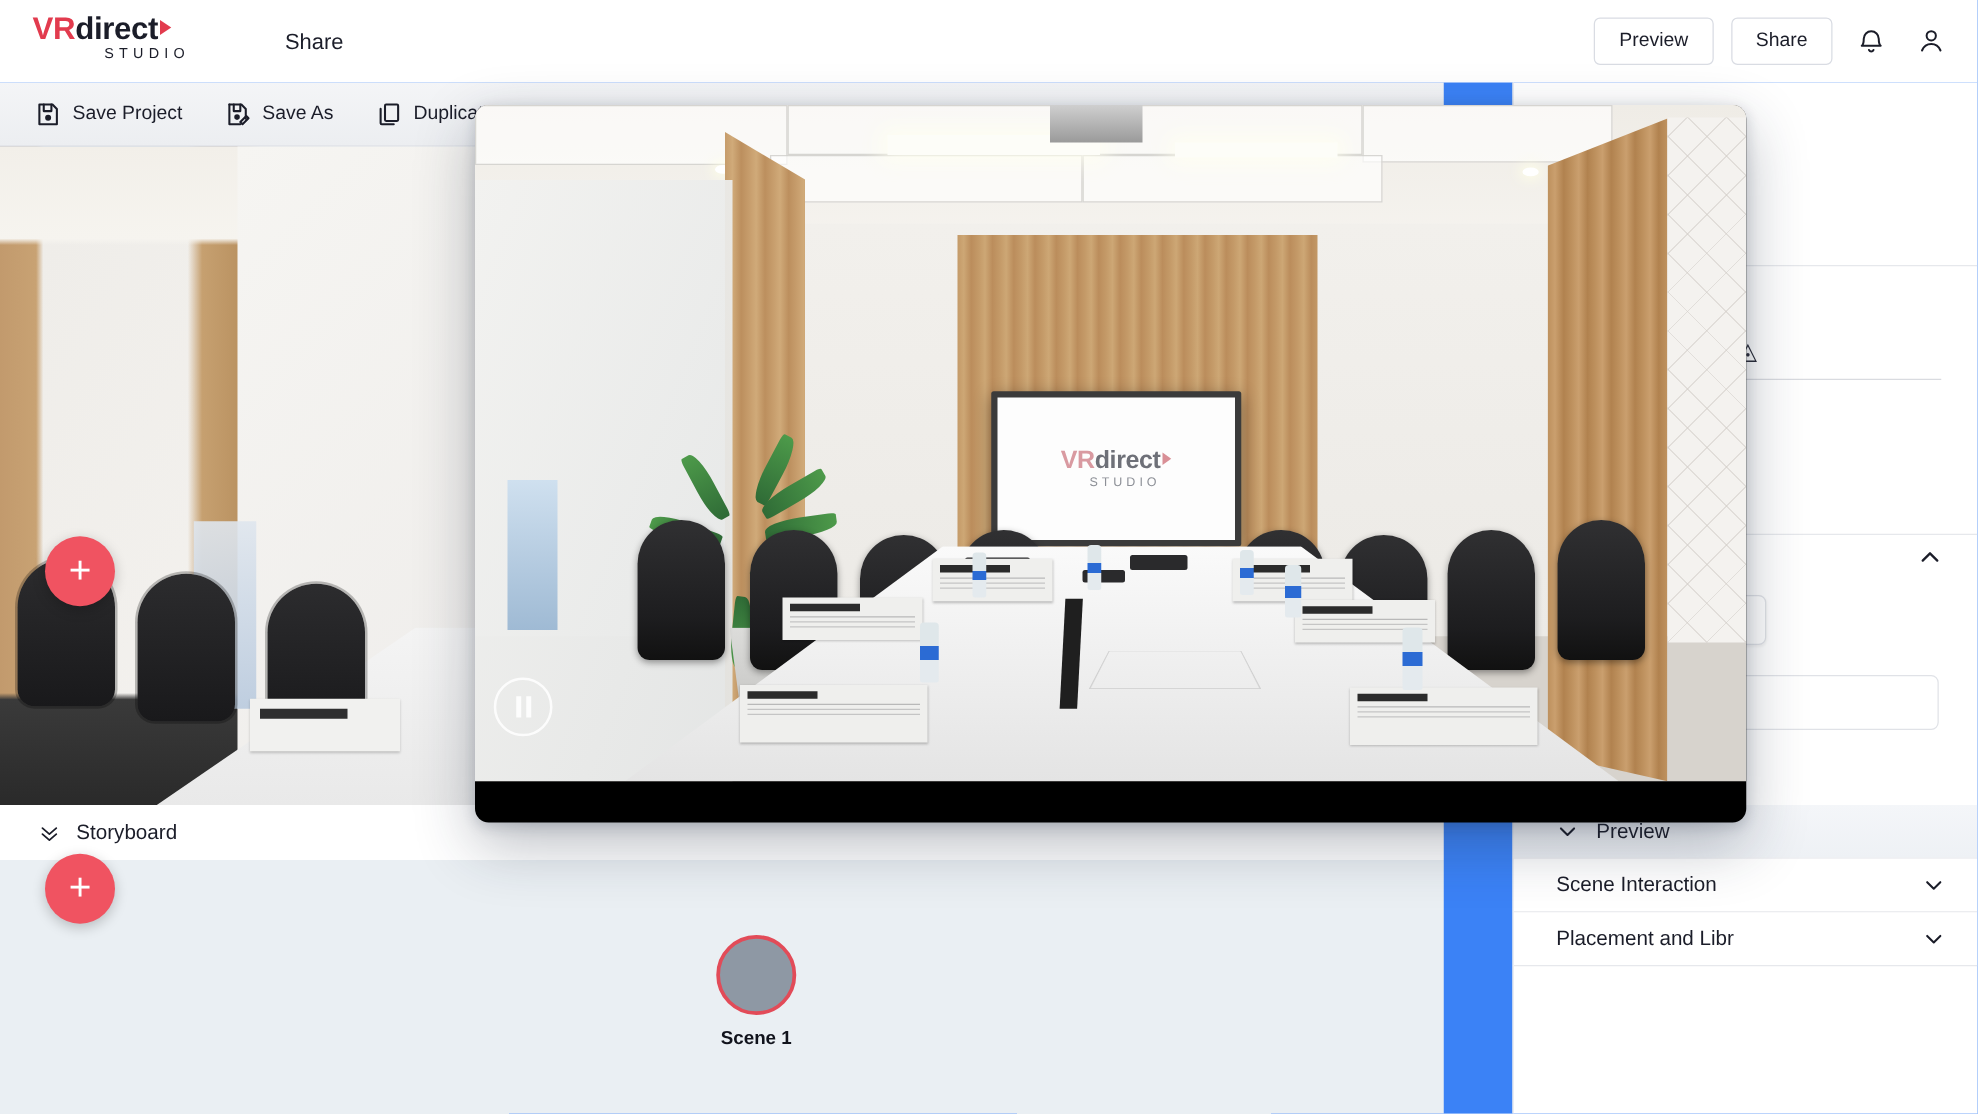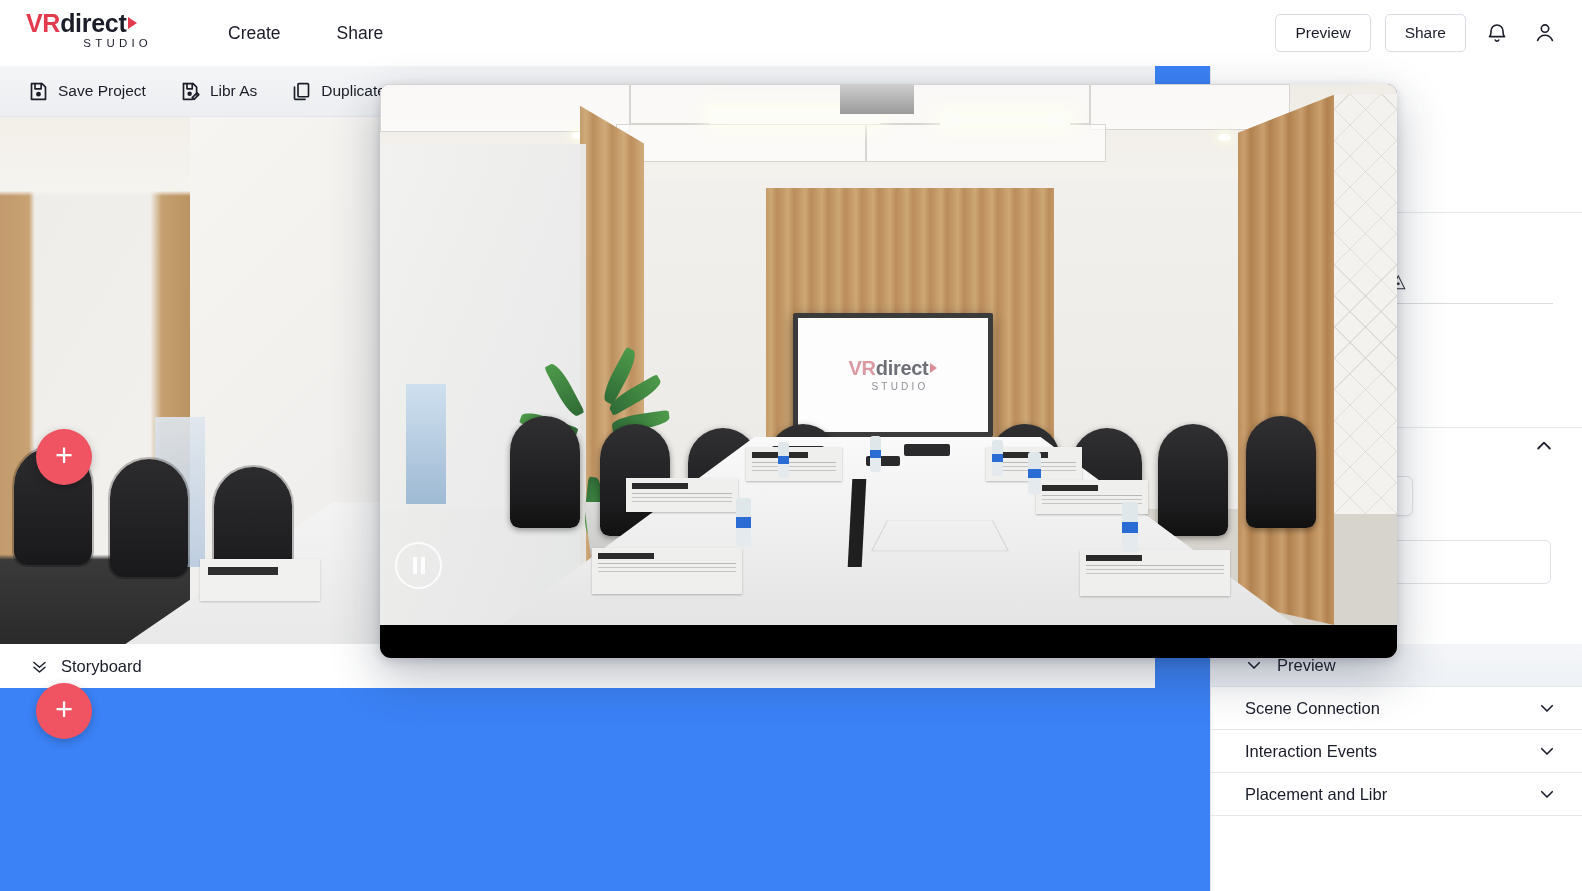--- a/index.html
+++ b/index.html
@@ -347,23 +347,20 @@
 
     <div class="logo-wrap">
       <div class="logo-line1">
         <span class="logo-vr">VR</span><span class="logo-direct">direct</span><span class="logo-tri"></span>
       </div>
       <div class="logo-line2">STUDIO</div>
     </div>
 
     <div class="nav">
       <div class="nav-item">
-        <span>Create</span>
-      </div>
-      <div class="nav-item">
         <span>Share</span>
       </div>
     </div>
 
     <div class="topright">
       <button class="btn-outline">Preview</button>
       <button class="btn-outline">Share</button>
       <div class="icon-btn">
         <svg width="22" height="24" viewBox="0 0 22 24" fill="none" stroke="#1b1d29" stroke-width="1.6" stroke-linecap="round" stroke-linejoin="round">
           <path d="M5 10a6 6 0 0112 0c0 4.5 1.6 5.6 1.6 5.6H3.4S5 14.5 5 10z"></path>
@@ -393,21 +390,21 @@
     <div class="tb-item">
       <span>
         <svg width="21" height="21" viewBox="0 0 24 24" fill="none" stroke="#1b1d29" stroke-width="1.9" stroke-linecap="round" stroke-linejoin="round">
           <path d="M4 3h11l4 4v9"></path>
             <path d="M4 3v18h10"></path>
             <path d="M8 3v6h6V3"></path>
             <circle cx="11" cy="14.5" r="1.6" fill="#1b1d29"></circle>
           <path d="M16 21l5.5-5.5-2-2L14 19z"></path>
         </svg>
       </span>
-      <span>Libr As</span>
+      <span>Save As</span>
     </div>
     <div class="tb-item">
       <span>
         <svg width="21" height="21" viewBox="0 0 24 24" fill="none" stroke="#1b1d29" stroke-width="1.9" stroke-linecap="round" stroke-linejoin="round">
           <rect x="8" y="3" width="12" height="15" rx="1"></rect>
             <path d="M16 21H5a1 1 0 01-1-1V7"></path>
         </svg>
       </span>
       <span>Duplicate</span>
     </div>
@@ -434,20 +431,26 @@
   <div class="storyboard-bar">
     <span>
       <svg width="19" height="19" viewBox="0 0 24 24" fill="none" stroke="#1b1d29" stroke-width="1.8" stroke-linecap="round" stroke-linejoin="round">
         <path d="M5 7l7 6 7-6"></path>
           <path d="M5 13l7 6 7-6"></path>
       </svg>
     </span>
     <span class="storyboard-label">Storyboard</span>
   </div>
 
+  <div class="storyboard-area">
+    <div class="scene">
+      <div class="scene-thumb"></div>
+      <div class="scene-label">Scene 1</div>
+    </div>
+  </div>
 
   <div class="fab fab-story">
     <span class="plus">+</span>
   </div>
 
   <div class="sidebar">
 
     <div style="height:146px;"></div>
     <div class="sb-divider"></div>
 
@@ -479,36 +482,28 @@
     <div class="acc-row open">
       <span>
         <svg width="18" height="18" viewBox="0 0 24 24" fill="none" stroke="#1b1d29" stroke-width="2.2" stroke-linecap="round" stroke-linejoin="round">
             <path d="M5 9l7 7 7-7"></path>
           </svg>
       </span>
       <span>Preview</span>
     </div>
 
     <div class="acc-row">
-      <span>Scene Connection</span>
+      <span>Scene Interaction</span>
       <span class="chev-right">
         <svg width="18" height="18" viewBox="0 0 24 24" fill="none" stroke="#1b1d29" stroke-width="2.2" stroke-linecap="round" stroke-linejoin="round">
             <path d="M5 9l7 7 7-7"></path>
           </svg>
       </span>
     </div>
 
-    <div class="acc-row">
-      <span>Interaction Events</span>
-      <span class="chev-right">
-        <svg width="18" height="18" viewBox="0 0 24 24" fill="none" stroke="#1b1d29" stroke-width="2.2" stroke-linecap="round" stroke-linejoin="round">
-            <path d="M5 9l7 7 7-7"></path>
-          </svg>
-      </span>
-    </div>
 
     <div class="acc-row">
       <span>Placement and Libr</span>
       <span class="chev-right">
         <svg width="18" height="18" viewBox="0 0 24 24" fill="none" stroke="#1b1d29" stroke-width="2.2" stroke-linecap="round" stroke-linejoin="round">
             <path d="M5 9l7 7 7-7"></path>
           </svg>
       </span>
     </div>
   </div>

